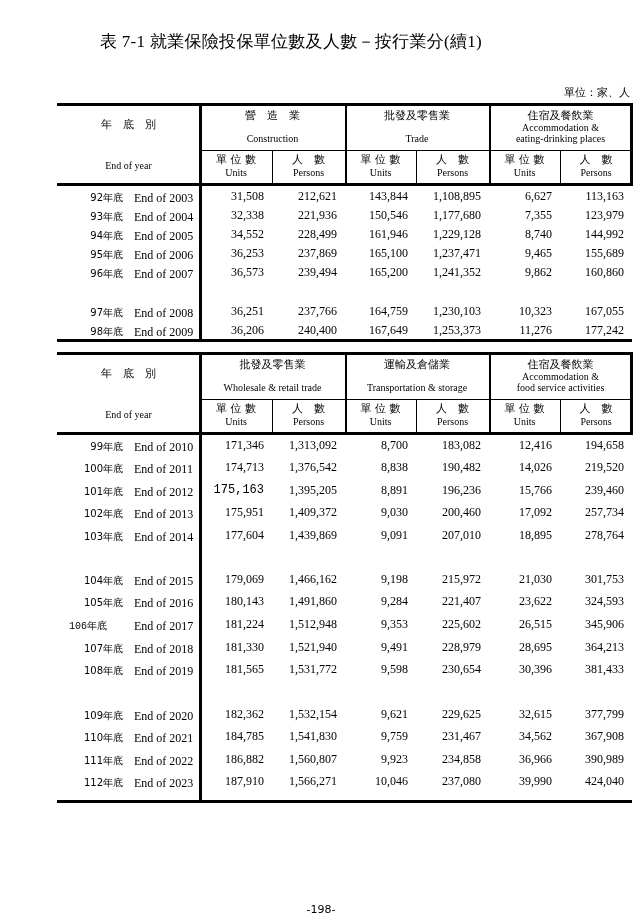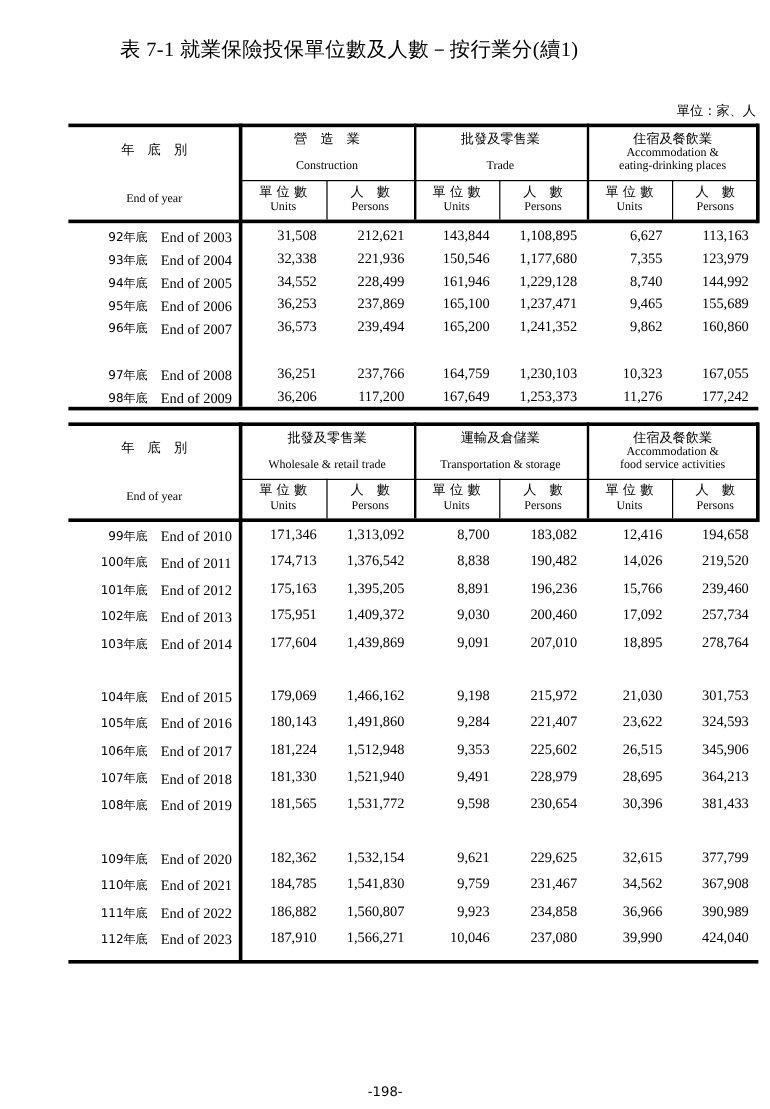--- a/index.html
+++ b/index.html
@@ -108,21 +108,21 @@
     <div class="num" style="left: 202px; width: 62px; top: 304px;">36,251</div>
     <div class="num" style="left: 274px; width: 63px; top: 304px;">237,766</div>
     <div class="num" style="left: 347px; width: 61px; top: 304px;">164,759</div>
     <div class="num" style="left: 418px; width: 63px; top: 304px;">1,230,103</div>
     <div class="num" style="left: 491px; width: 61px; top: 304px;">10,323</div>
     <div class="num" style="left: 562px; width: 62px; top: 304px;">167,055</div>
     <div class="abs" style="left: 57px; top: 324px; width: 575px; height: 16px;"></div>
     <div class="yr-zh" style="left: 77px; top: 325px;">98年底</div>
     <div class="yr-en" style="left: 134px; top: 325px;">End of 2009</div>
     <div class="num" style="left: 202px; width: 62px; top: 323px;">36,206</div>
-    <div class="num" style="left: 274px; width: 63px; top: 323px;">117,200</div>
+    <div class="num" style="left: 274px; width: 63px; top: 323px;">240,400</div>
     <div class="num" style="left: 347px; width: 61px; top: 323px;">167,649</div>
     <div class="num" style="left: 418px; width: 63px; top: 323px;">1,253,373</div>
     <div class="num" style="left: 491px; width: 61px; top: 323px;">11,276</div>
     <div class="num" style="left: 562px; width: 62px; top: 323px;">177,242</div>
   </div>
 <div id="t2">
     <div class="hline" style="left: 57px; width: 575px; top: 352px; height: 3px;"></div>
     <div class="hline" style="left: 200px; width: 432px; top: 399px; height: 1px;"></div>
     <div class="hline" style="left: 57px; width: 575px; top: 432px; height: 3px;"></div>
     <div class="hline" style="left: 57px; width: 575px; top: 800px; height: 3px;"></div>
@@ -168,21 +168,21 @@
     <div class="yr-en" style="left: 134px; top: 462px;">End of 2011</div>
     <div class="num" style="left: 202px; width: 62px; top: 460px;">174,713</div>
     <div class="num" style="left: 274px; width: 63px; top: 460px;">1,376,542</div>
     <div class="num" style="left: 347px; width: 61px; top: 460px;">8,838</div>
     <div class="num" style="left: 418px; width: 63px; top: 460px;">190,482</div>
     <div class="num" style="left: 491px; width: 61px; top: 460px;">14,026</div>
     <div class="num" style="left: 562px; width: 62px; top: 460px;">219,520</div>
     <div class="abs" style="left: 57px; top: 484px; width: 575px; height: 16px;"></div>
     <div class="yr-zh" style="left: 77px; top: 485px;">101年底</div>
     <div class="yr-en" style="left: 134px; top: 485px;">End of 2012</div>
-    <div class="num" style="left: 202px; width: 62px; top: 483px;">175,163</div>
+    <div class="num" style="left: 202px; width: 62px; top: 483px; font-family: Liberation Mono, monospace;">175,163</div>
     <div class="num" style="left: 274px; width: 63px; top: 483px;">1,395,205</div>
     <div class="num" style="left: 347px; width: 61px; top: 483px;">8,891</div>
     <div class="num" style="left: 418px; width: 63px; top: 483px;">196,236</div>
     <div class="num" style="left: 491px; width: 61px; top: 483px;">15,766</div>
     <div class="num" style="left: 562px; width: 62px; top: 483px;">239,460</div>
     <div class="abs" style="left: 57px; top: 506px; width: 575px; height: 16px;"></div>
     <div class="yr-zh" style="left: 77px; top: 507px;">102年底</div>
     <div class="yr-en" style="left: 134px; top: 507px;">End of 2013</div>
     <div class="num" style="left: 202px; width: 62px; top: 505px;">175,951</div>
     <div class="num" style="left: 274px; width: 63px; top: 505px;">1,409,372</div>
@@ -211,21 +211,21 @@
     <div class="abs" style="left: 57px; top: 595px; width: 575px; height: 16px;"></div>
     <div class="yr-zh" style="left: 77px; top: 596px;">105年底</div>
     <div class="yr-en" style="left: 134px; top: 596px;">End of 2016</div>
     <div class="num" style="left: 202px; width: 62px; top: 594px;">180,143</div>
     <div class="num" style="left: 274px; width: 63px; top: 594px;">1,491,860</div>
     <div class="num" style="left: 347px; width: 61px; top: 594px;">9,284</div>
     <div class="num" style="left: 418px; width: 63px; top: 594px;">221,407</div>
     <div class="num" style="left: 491px; width: 61px; top: 594px;">23,622</div>
     <div class="num" style="left: 562px; width: 62px; top: 594px;">324,593</div>
     <div class="abs" style="left: 57px; top: 618px; width: 575px; height: 16px;"></div>
-    <div class="yr-zh" style="left: 77px; top: 619px;">106年底</div>
+    <div class="yr-zh" style="left: 61px; top: 619px; font-family: Liberation Mono, monospace;">106年底</div>
     <div class="yr-en" style="left: 134px; top: 619px;">End of 2017</div>
     <div class="num" style="left: 202px; width: 62px; top: 617px;">181,224</div>
     <div class="num" style="left: 274px; width: 63px; top: 617px;">1,512,948</div>
     <div class="num" style="left: 347px; width: 61px; top: 617px;">9,353</div>
     <div class="num" style="left: 418px; width: 63px; top: 617px;">225,602</div>
     <div class="num" style="left: 491px; width: 61px; top: 617px;">26,515</div>
     <div class="num" style="left: 562px; width: 62px; top: 617px;">345,906</div>
     <div class="abs" style="left: 57px; top: 641px; width: 575px; height: 16px;"></div>
     <div class="yr-zh" style="left: 77px; top: 642px;">107年底</div>
     <div class="yr-en" style="left: 134px; top: 642px;">End of 2018</div>

